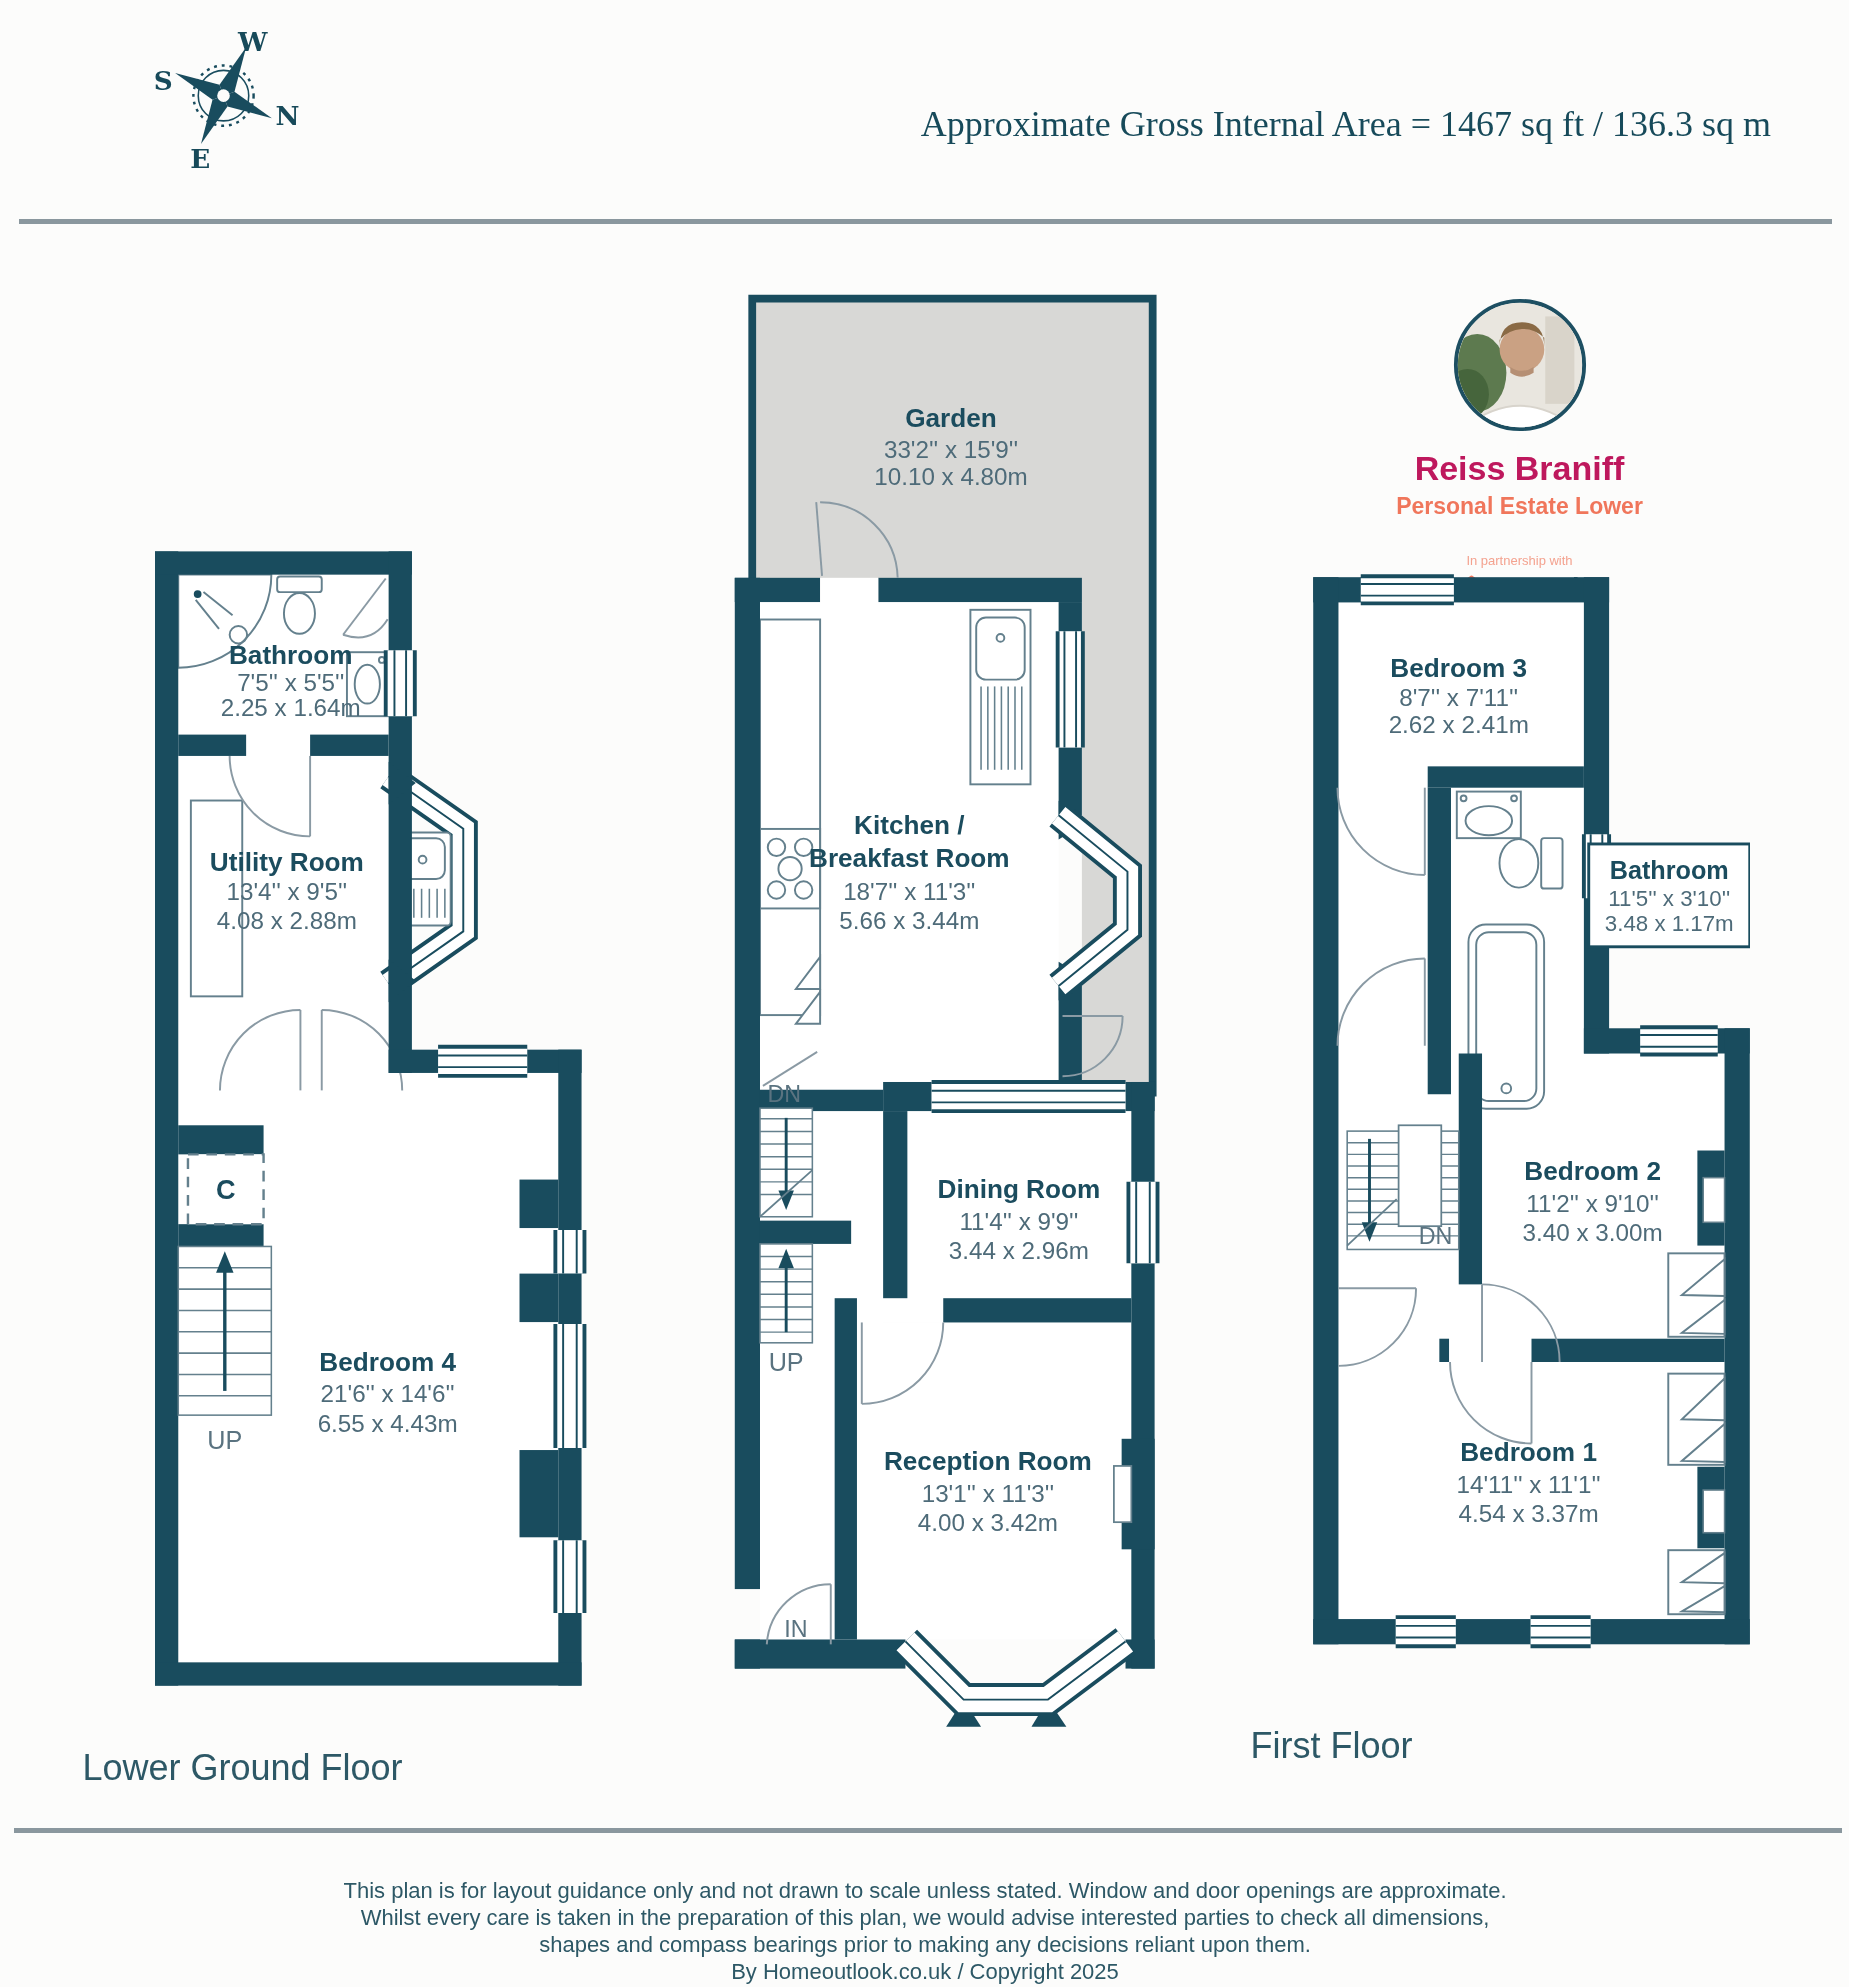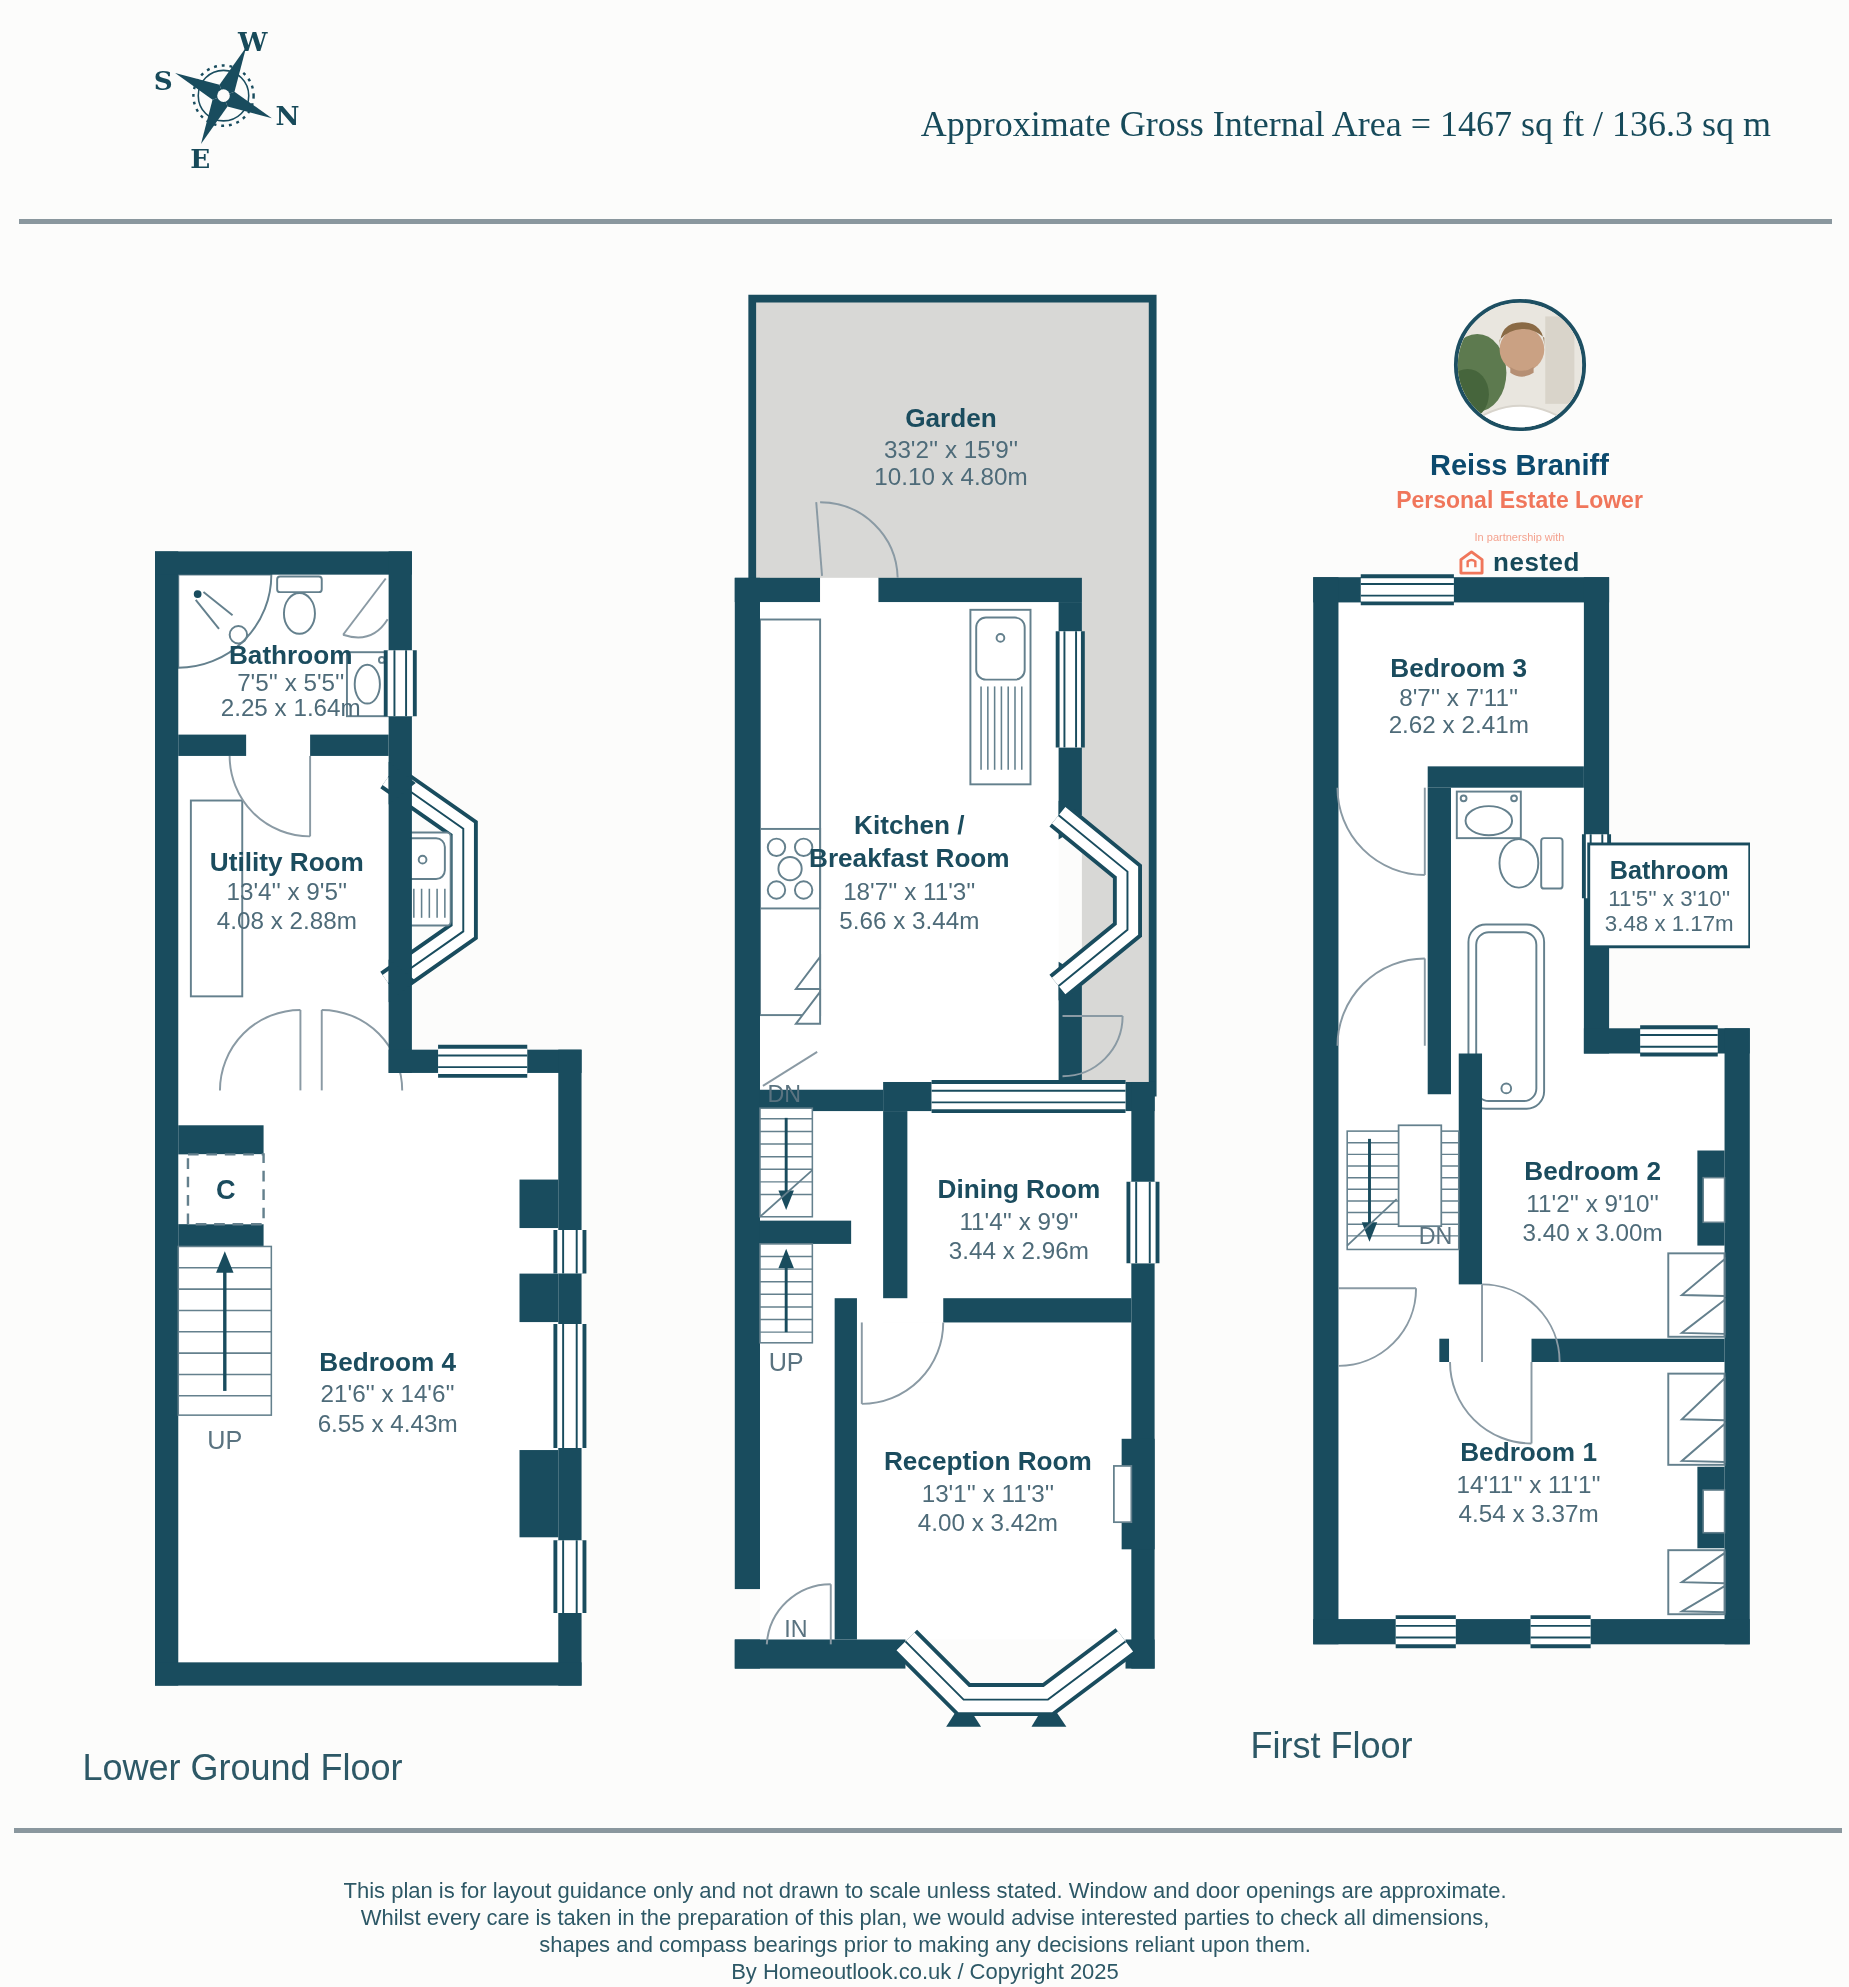--- a/index.html
+++ b/index.html
@@ -6,23 +6,23 @@
   .page{position:relative;width:1850px;height:1987px;background:#fcfcfb;overflow:hidden;
         font-family:"Liberation Sans",sans-serif;color:#174a5a;}
   .title{position:absolute;top:15.5px;left:776px;width:995px;text-align:right;
          font-size:52px;font-weight:400;color:#174a5a;}
   .subtitle{position:absolute;top:103px;left:582px;width:1189px;text-align:right;
          font-size:36px;font-weight:400;color:#174a5a;font-family:Liberation Serif, serif;}
   .divider{position:absolute;background:#8a979e;height:4.9px;}
   .divider.top{top:219px;left:19.4px;width:1813px;}
   .divider.bottom{top:1828px;left:13.6px;width:1828px;}
   .agent{position:absolute;left:1378px;top:297px;width:283px;text-align:center;}
-  .agent .name{font-size:29px;font-weight:bold;color:#0c4a6e;margin-top:11.6px;}
+  .agent .name{font-size:34px;font-weight:bold;color:#be185d;margin-top:11.6px;}
   .agent .role{font-size:23px;font-weight:bold;color:#f0765b;margin-top:5.8px;}
-  .agent .partner{font-size:11px;color:#f4a28f;margin-top:17px;}
+  .agent .partner{font-size:13px;color:#f4a28f;margin-top:33px;}
   .agent .brandrow{display:flex;align-items:center;justify-content:center;gap:9px;margin-top:3.9px;}
   .agent .brand{font-size:26px;font-weight:bold;color:#174a5a;letter-spacing:0.5px;}
   .floorlabel{position:absolute;font-size:36px;color:#2d5866;text-align:center;width:369px;}
   .floorlabel.lower{left:58px;top:1747px;}
   .floorlabel.upper{left:650px;top:1752px;}
   .floorlabel.first{left:1147px;top:1725px;}
   .footer{position:absolute;top:1877px;left:0;width:1850px;text-align:center;
           font-size:22px;line-height:27px;color:#2d5866;}
   svg text{font-family:"Liberation Sans",sans-serif;}
   .rname{font-size:27px;font-weight:bold;fill:#1b4c5e;}

